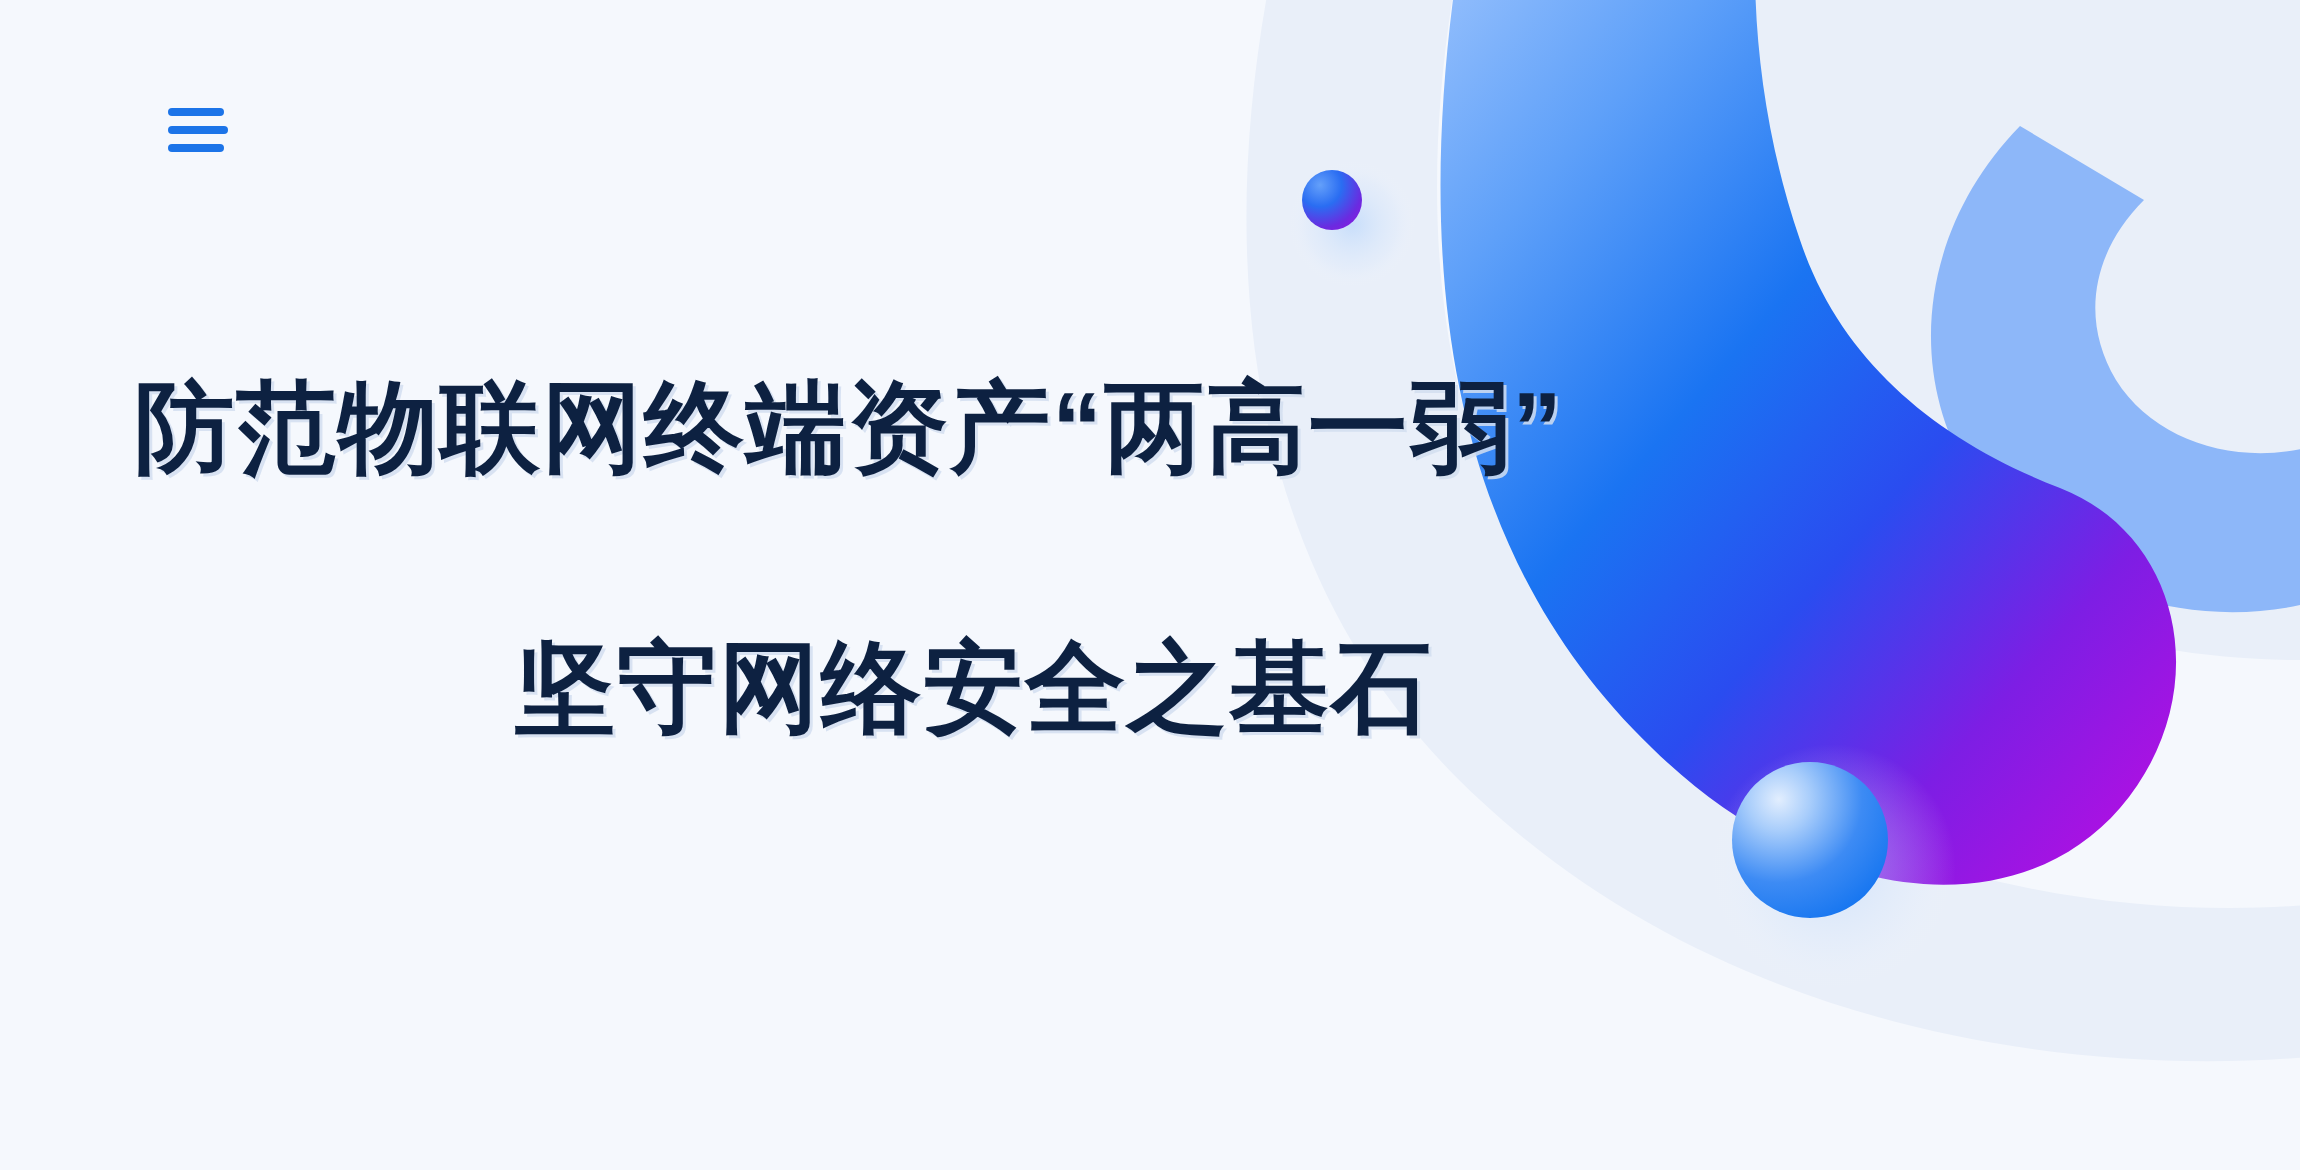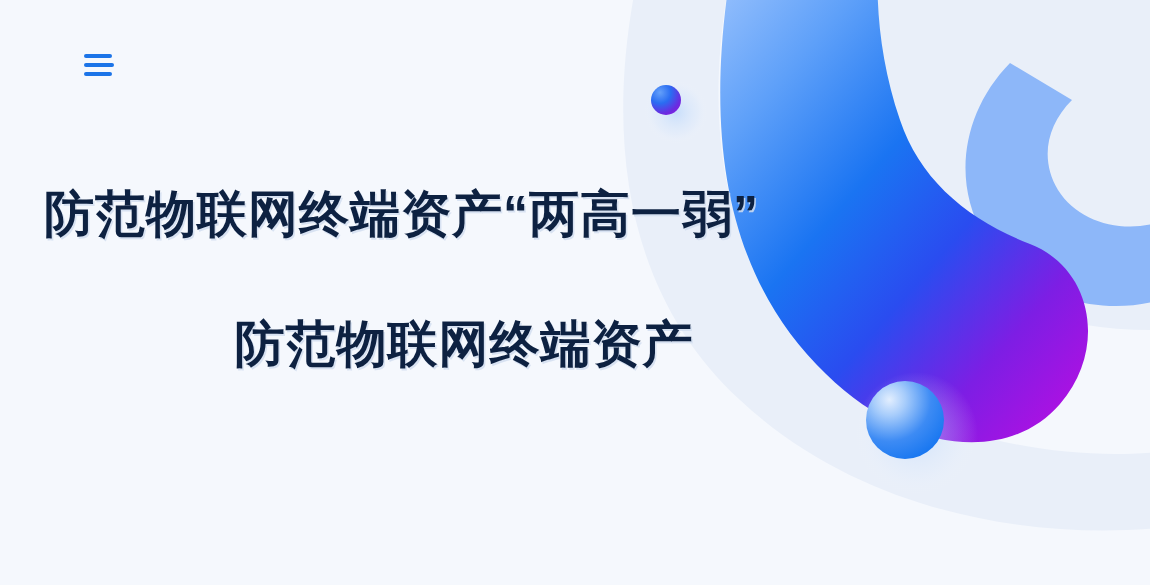--- a/index.html
+++ b/index.html
@@ -58,20 +58,21 @@
   #menu-button .bar.b2 { top: 13px; width: 30px; }
   #menu-button .bar.b3 { top: 22px; width: 28px; }
 
   
   #headline {
     position: absolute;
     left: 0;
     top: 186px;
     width: 880px;
     z-index: 4;
+    padding-left: 23px;
   }
   .headline-line {
     color: #0d2141;
     font-weight: 700;
     font-size: 50px;
     line-height: 56px;
     letter-spacing: 1px;
     white-space: nowrap;
     text-shadow: 1.5px 1.5px 0 rgba(210, 222, 240, 0.85);
   }
@@ -172,16 +173,16 @@
   </svg>
 
   <button id="menu-button" aria-label="菜单">
     <span class="bar b1"></span>
     <span class="bar b2"></span>
     <span class="bar b3"></span>
   </button>
 
   <div id="headline">
     <div class="headline-line l1">防范物联网终端资产“两高一弱”</div>
-    <div class="headline-line l2">防范物联网终端资产</div>
+    <div class="headline-line l2">坚守网络安全之基石</div>
   </div>
 
 </div>
 
 </body></html>

